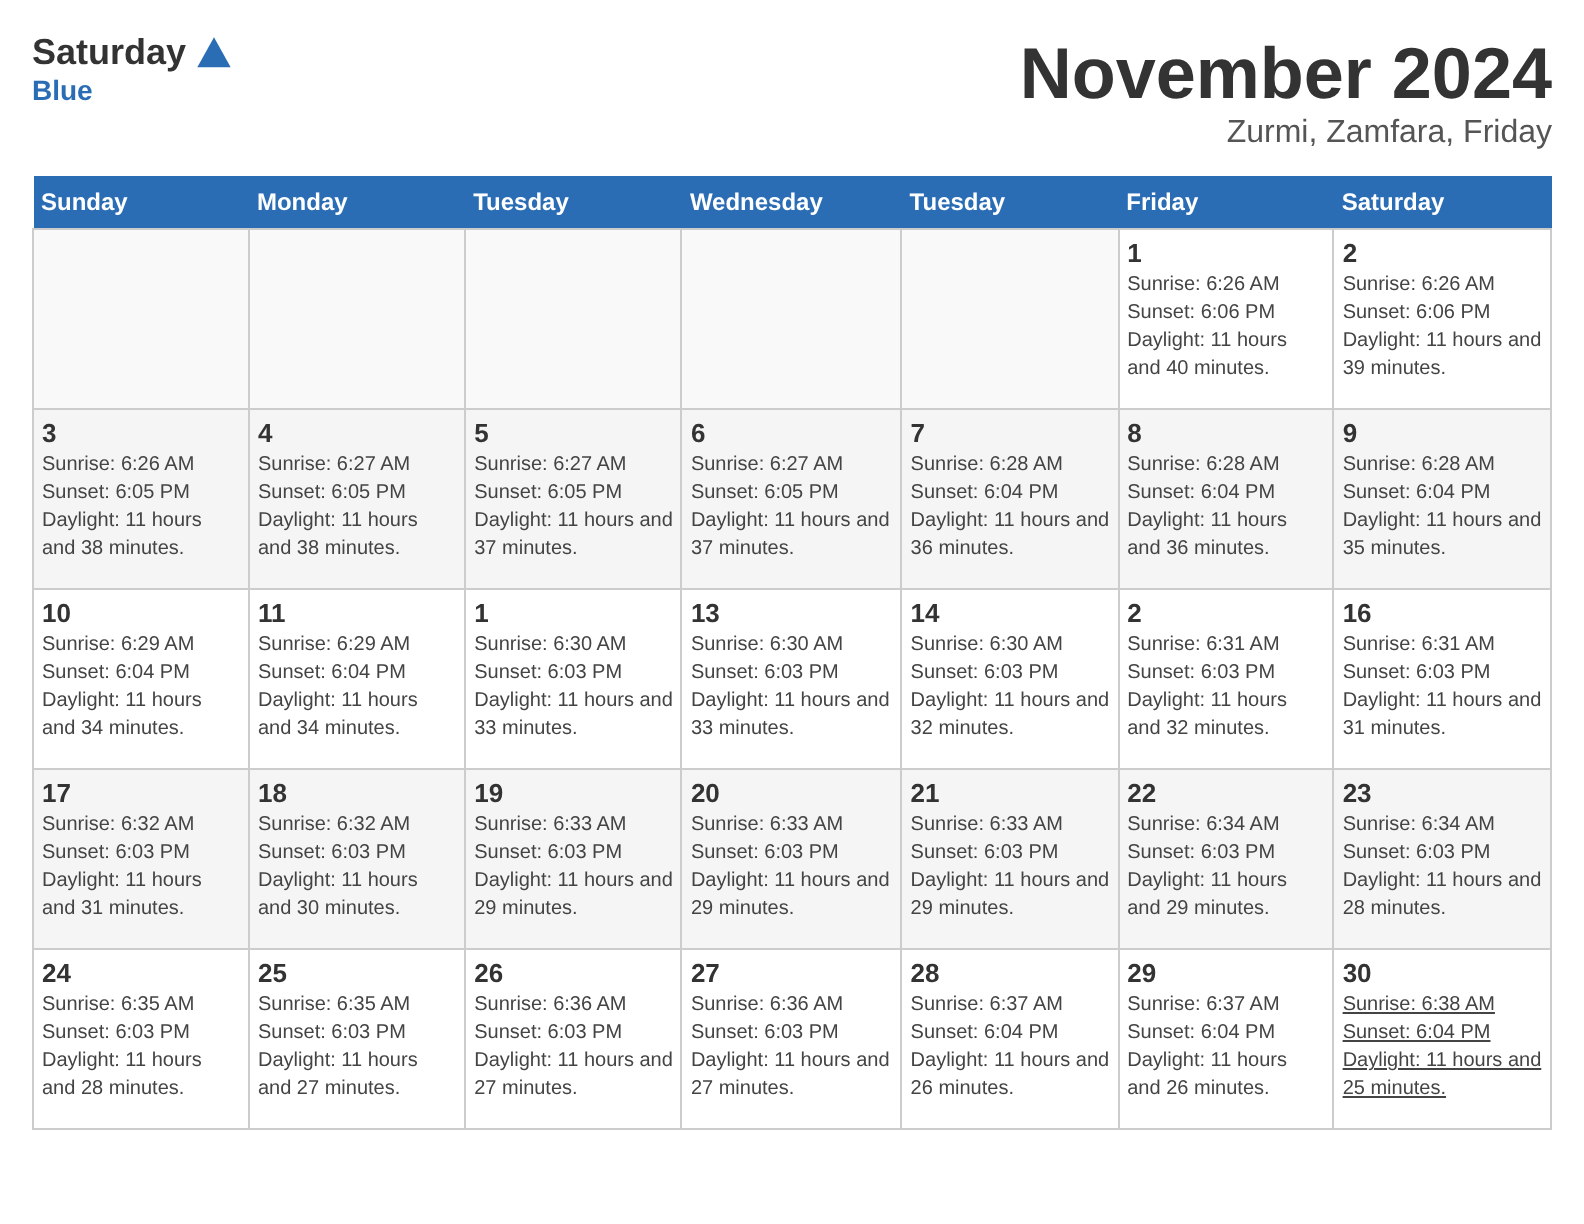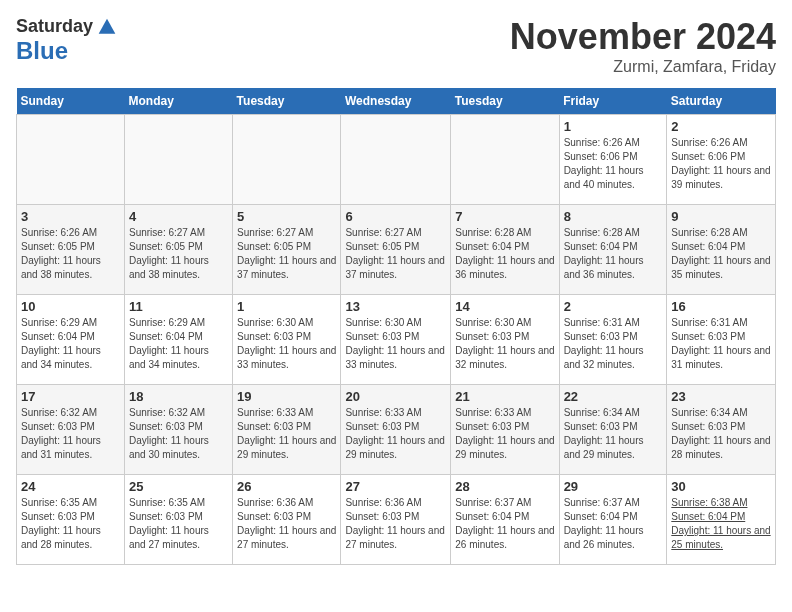--- a/index.html
+++ b/index.html
@@ -25,21 +25,21 @@
       display: flex;
       align-items: center;
       gap: 2px;
     }
     .logo-general {
       font-size: 18px;
       font-weight: bold;
       color: #333;
     }
     .logo-blue {
-      font-size: 24px;
+      font-size: 14px;
       font-weight: bold;
       color: #2a6db5;
     }
     .logo-icon {
       width: 20px;
       height: 20px;
       margin-left: 2px;
     }
     .title-section {
       text-align: right;

